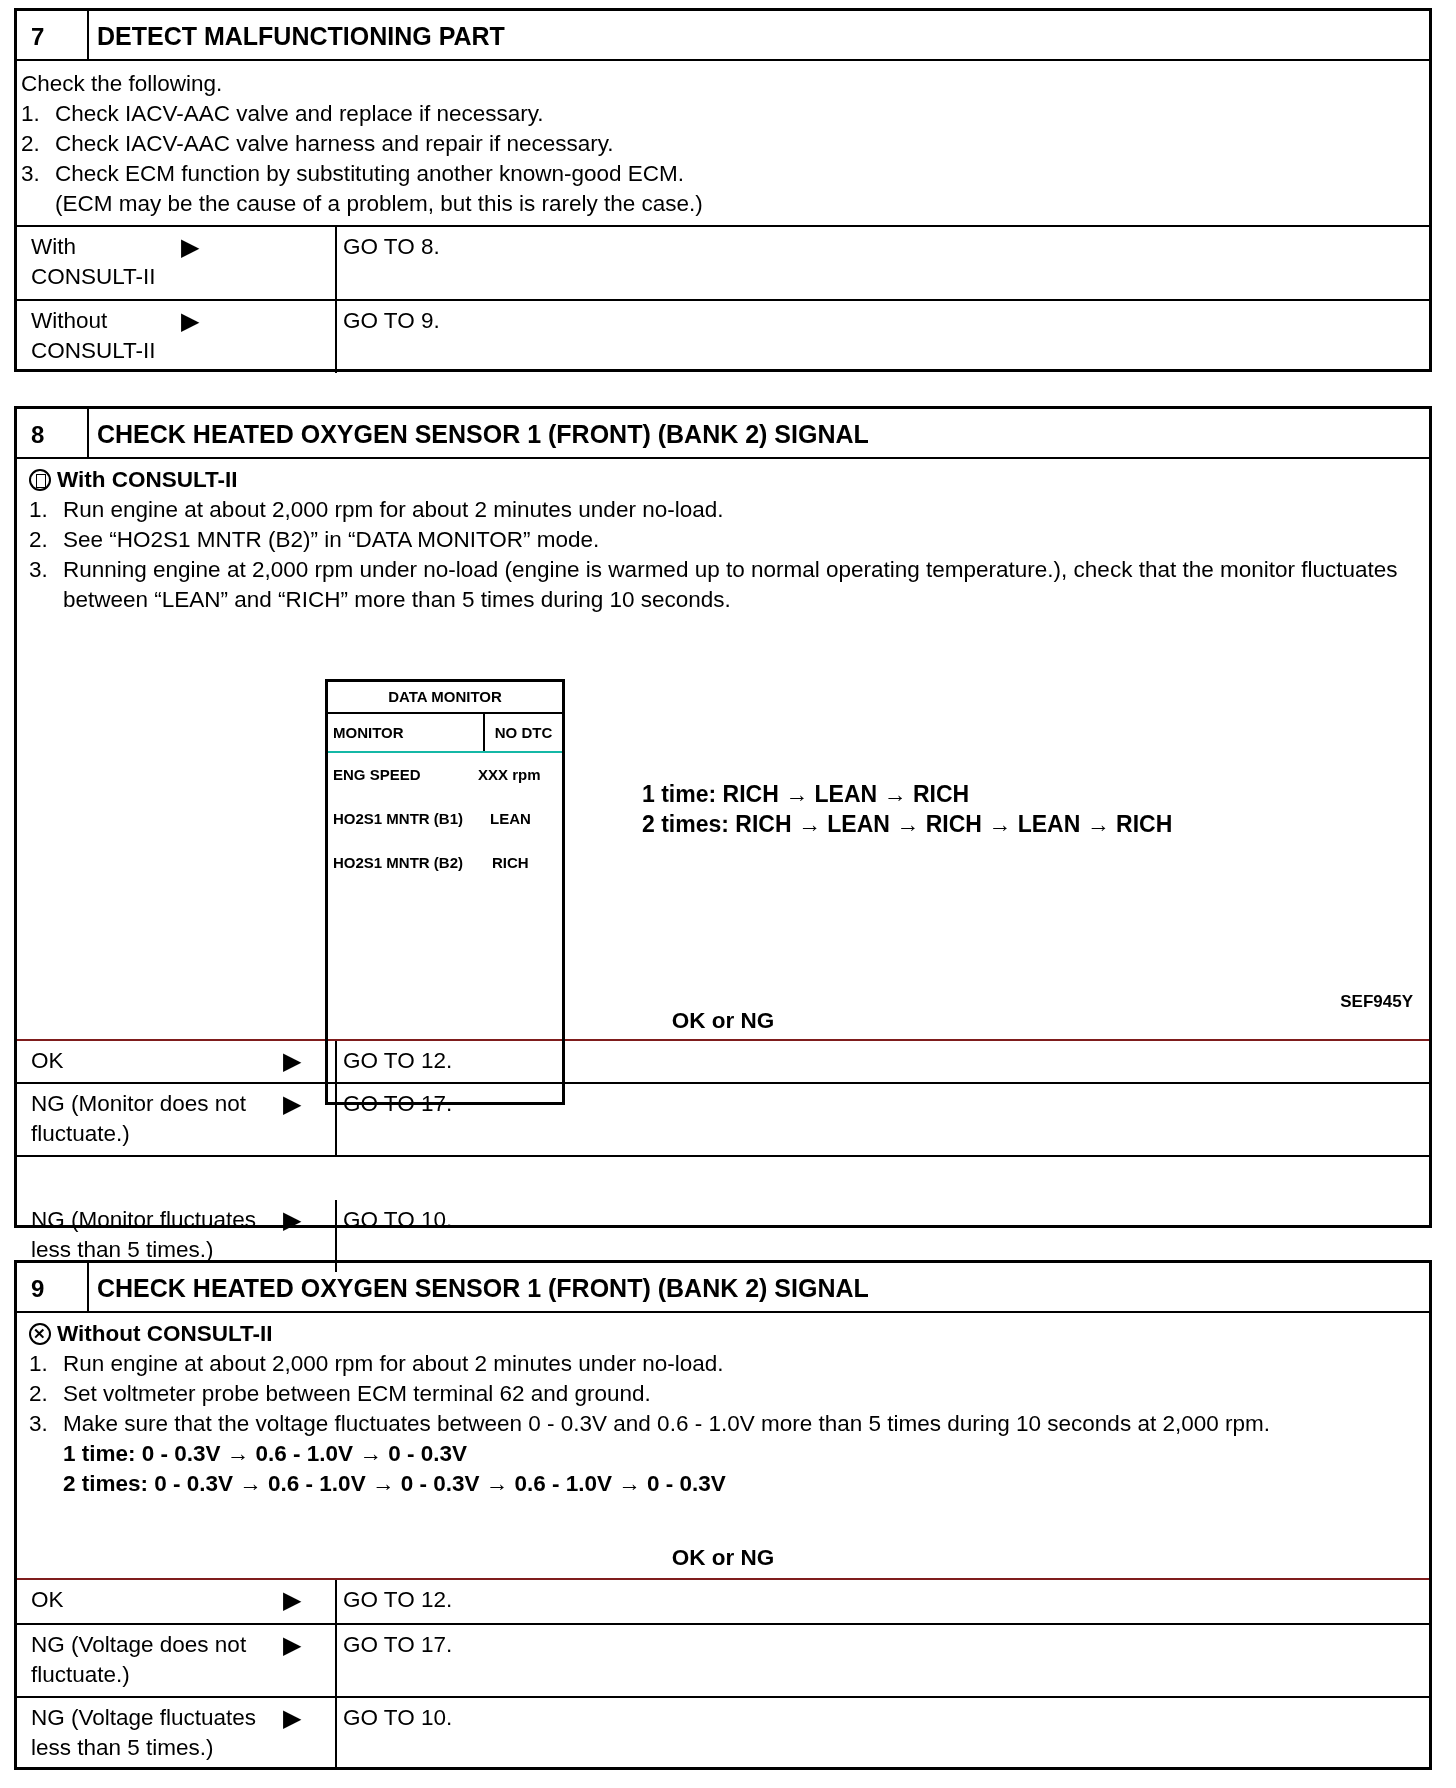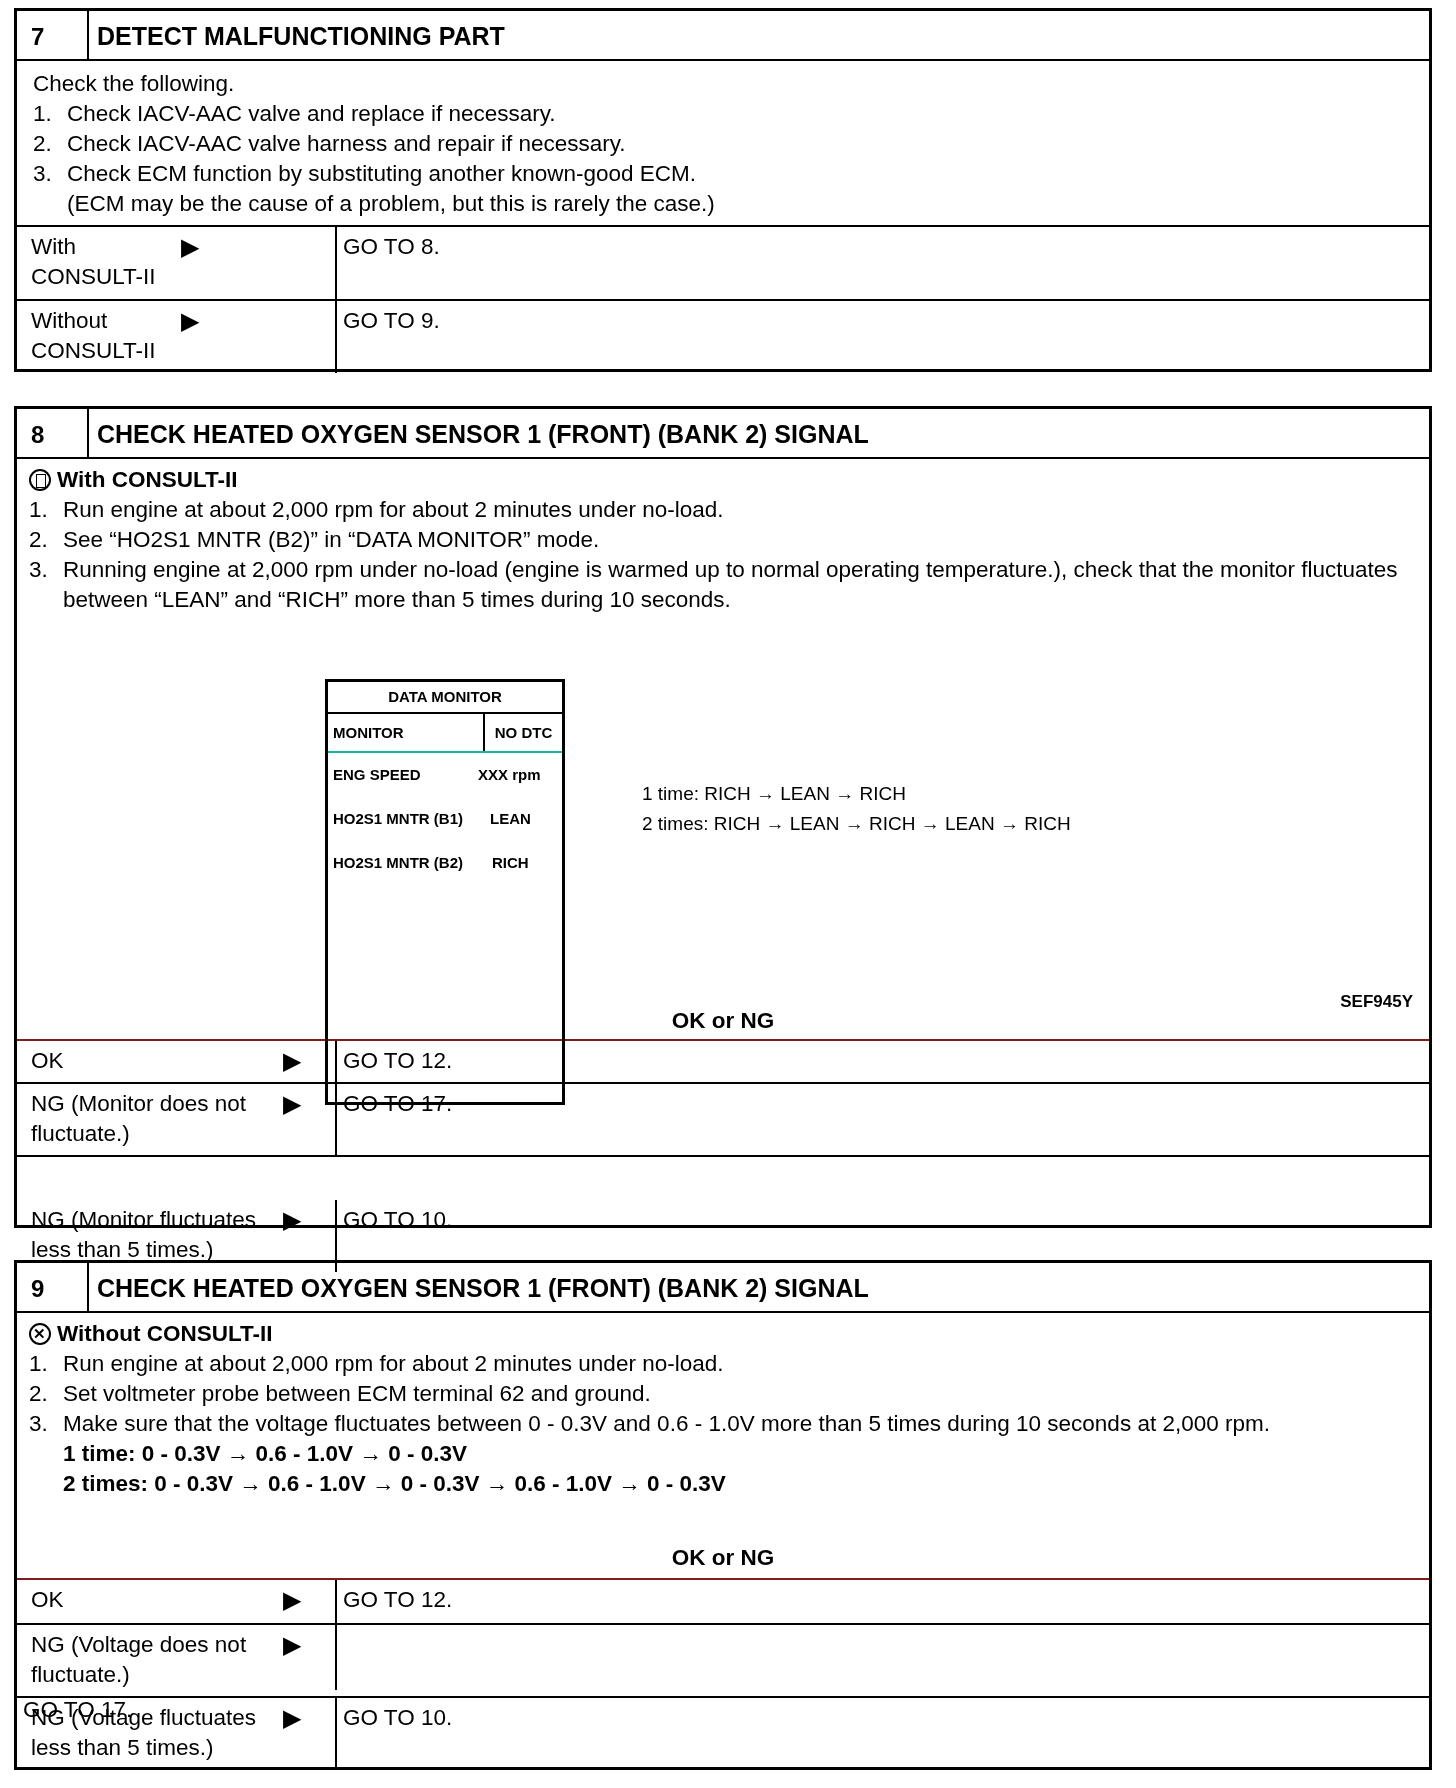--- a/index.html
+++ b/index.html
@@ -1,41 +1,41 @@
 <!DOCTYPE html>
 <html><head>
 <meta charset="utf-8">
 <style>
   html, body { margin:0; padding:0; background:#fff; }
   body { width:1456px; height:1788px; position:relative; font-family:"Liberation Sans", sans-serif; color:#000; overflow:hidden; }
   .box { position:absolute; left:14px; width:1418px; border:3px solid #000; box-sizing:border-box; }
   .hdr { display:flex; height:48px; border-bottom:2px solid #000; }
   .hdr .num { width:72px; border-right:2px solid #000; font-weight:bold; font-size:24px; padding:12px 0 0 14px; box-sizing:border-box; }
   .hdr .title { font-weight:bold; font-size:25px; padding:11px 0 0 8px; box-sizing:border-box; }
-  .body { padding:6px 0 0 16px; font-size:22.5px; line-height:30px; box-sizing:border-box; position:relative; }
+  .body { padding:6px 0 0 4px; font-size:22.5px; line-height:30px; box-sizing:border-box; position:relative; }
   .li { display:flex; }
   .li .n { width:34px; flex:none; }
   .li .t { flex:1; padding-right:24px; }
   .sub { padding-left:34px; }
   .bold { font-weight:bold; }
   .okng { text-align:center; font-weight:bold; font-size:22.5px; border-bottom:2px solid #7f1d1d; box-sizing:border-box; }
   .row { display:flex; border-bottom:2px solid #000; font-size:22.5px; line-height:30px; box-sizing:border-box; }
   .row:last-child { border-bottom:none; }
   .row .cond { width:320px; flex:none; border-right:2px solid #000; box-sizing:border-box; padding:5px 0 0 14px; display:flex; }
   .row .cond .ct { flex:1; }
   .row .cond .arr { width:52px; font-size:24px; }
   .row .res { padding:5px 0 12px 6px; }
   .dm { position:absolute; left:308px; top:220px; width:240px; height:426px; border:3px solid #000; box-sizing:border-box; font-weight:bold; font-size:15px; }
   .dm .dmh { height:30px; border-bottom:2px solid #000; text-align:center; line-height:30px; }
   .dm .dmr { display:flex; height:37px; border-bottom:2px solid #14b8a6; line-height:37px; }
   .dm .dmr .c1 { width:150px; border-right:2px solid #000; padding-left:5px; }
   .dm .dmr .c2 { flex:1; text-align:center; }
   .dm .item { display:flex; padding-left:5px; height:44px; line-height:44px; }
   .dm .item .k { width:145px; }
-  .seq { position:absolute; left:625px; font-weight:normal; font-size:19px; line-height:30px; }
+  .seq { position:absolute; left:625px; font-weight:bold; font-size:23px; line-height:30px; }
   .fig { position:absolute; right:16px; font-weight:bold; font-size:17px; }
   .icon-circ { display:inline-block; width:22px; height:22px; border:2px solid #000; border-radius:50%; box-sizing:border-box; vertical-align:-4px; margin-right:6px; position:relative; }
   .icon-circ.consult::after { content:""; position:absolute; left:5px; top:3px; width:8px; height:12px; border:1.5px solid #000; }
   .icon-circ.nocon::after { content:"✕"; position:absolute; left:2px; top:-1px; font-size:15px; line-height:20px; }
 </style>
 </head>
 <body>
 
 <div class="box" style="top:8px;height:364px;">
   <div class="hdr">
@@ -169,21 +169,21 @@
     </div>
   </div>
   <div class="okng" style="height:42px;line-height:40px;">OK or NG</div>
   <div class="row" style="height:45px;">
     <div class="cond">
         <span class="ct">OK</span>
         <span class="arr">▶</span>
       </div>
     <div class="res">GO TO 12.</div>
   </div>
-  <div class="row" style="height:73px;flex-direction:column;">
+  <div class="row" style="height:73px;">
     <div class="cond">
         <span class="ct">NG (Voltage does not fluctuate.)</span>
         <span class="arr">▶</span>
       </div>
     <div class="res">GO TO 17.</div>
   </div>
   <div class="row" style="height:72px;">
     <div class="cond">
         <span class="ct">NG (Voltage fluctuates less than 5 times.)</span>
         <span class="arr">▶</span>

